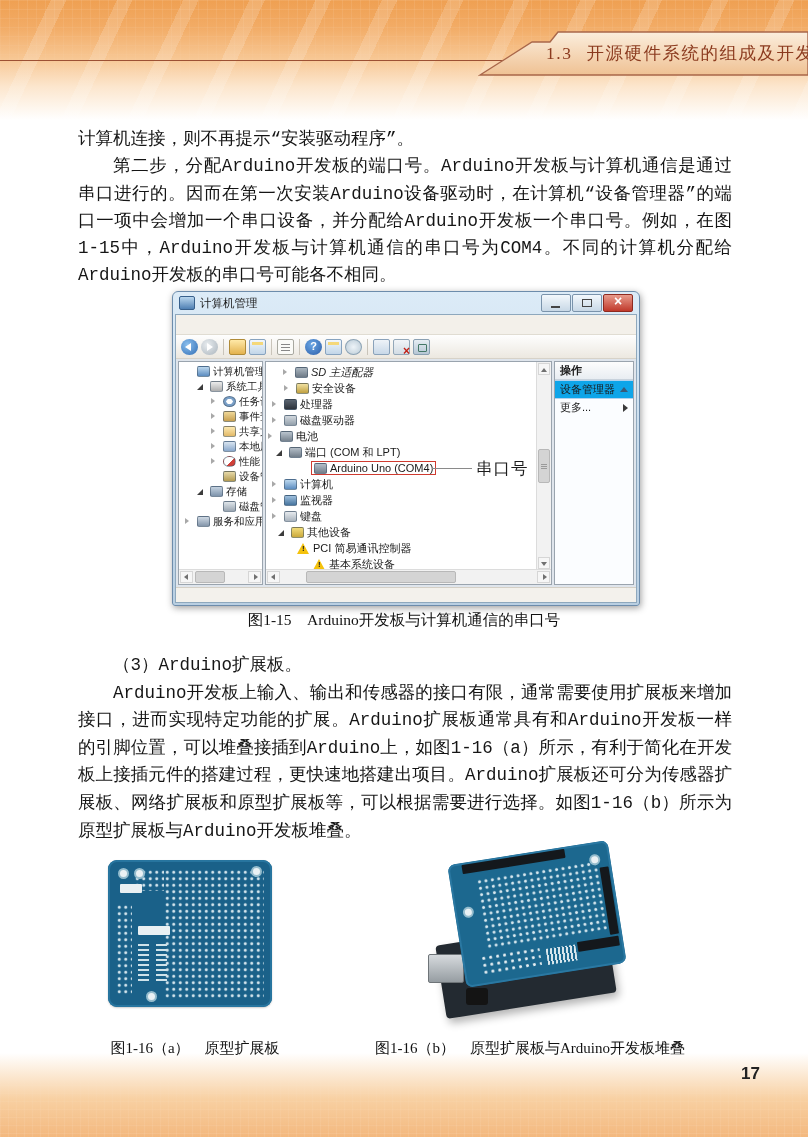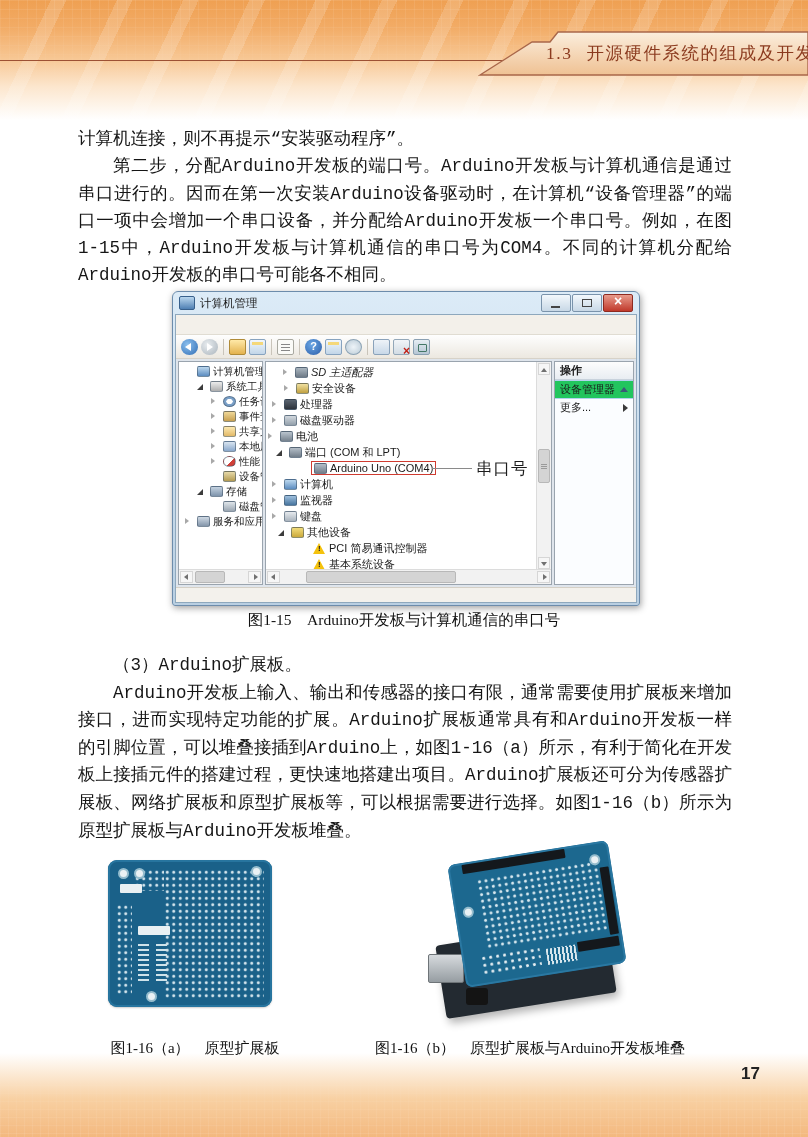--- a/index.html
+++ b/index.html
@@ -161,21 +161,21 @@
     border-left:3px solid transparent;border-right:3px solid transparent;border-top:4px solid #707070;}
   .sb-vthumb{position:absolute;left:1px;width:12px;height:34px;top:42%;background:#d4d4d4;
     border:1px solid #b8b8b8;border-radius:2px;box-sizing:border-box;}
   .sb-vthumb::after{content:"";position:absolute;left:2px;top:14px;width:6px;height:1px;background:#9a9a9a;
     box-shadow:0 2px 0 #9a9a9a,0 4px 0 #9a9a9a;}
 
   
   .act-header{height:17px;line-height:17px;padding:0 5px;font-weight:bold;
     background:linear-gradient(#fdfdfd,#e8edf2);border-bottom:1px solid #c8d2dc;}
   .act-row{height:17px;display:flex;align-items:center;padding:0 5px;gap:4px;}
-  .act-row.sel{background:#22c55e;border-top:1px solid #b2d2ee;border-bottom:1px solid #b2d2ee;}
+  .act-row.sel{background:#0ea5e9;border-top:1px solid #b2d2ee;border-bottom:1px solid #b2d2ee;}
   .act-row .glyph-up{margin-left:auto;width:0;height:0;
     border-left:4px solid transparent;border-right:4px solid transparent;border-bottom:5px solid #3a5a78;}
   .act-row .glyph-right{margin-left:auto;width:0;height:0;
     border-top:4px solid transparent;border-bottom:4px solid transparent;border-left:5px solid #3a3a3a;}
   .act-row.more{justify-content:flex-end;gap:4px;}
   .win-status{height:14px;background:#f3f1ec;border-top:1px solid #d5d0c6;flex:none;}
 
   
   .board-a{position:absolute;left:108px;top:860px;width:164px;height:147px;background:#1a6189;
     border-radius:9px;box-shadow:inset 0 0 0 2px #27759f,0 1px 2px rgba(0,0,0,.2);}
@@ -441,21 +441,21 @@
                   <span class="lbl">键盘</span>
                 </span>
               </div>
               <div class="tree-row" style="padding-left: 11px;">
                 <span class="arrow a-e"></span>
                 <span class="row-inner">
                   <span class="ic ic-unknown"></span>
                   <span class="lbl">其他设备</span>
                 </span>
               </div>
-              <div class="tree-row" style="padding-left: 33px;">
+              <div class="tree-row" style="padding-left: 17px;">
                 <span class="arrow a-n"></span>
                 <span class="row-inner">
                   <span class="ic ic-warning"></span>
                   <span class="lbl">PCI 简易通讯控制器</span>
                 </span>
               </div>
               <div class="tree-row" style="padding-left: 33px;">
                 <span class="arrow a-n"></span>
                 <span class="row-inner">
                   <span class="ic ic-warning"></span>

